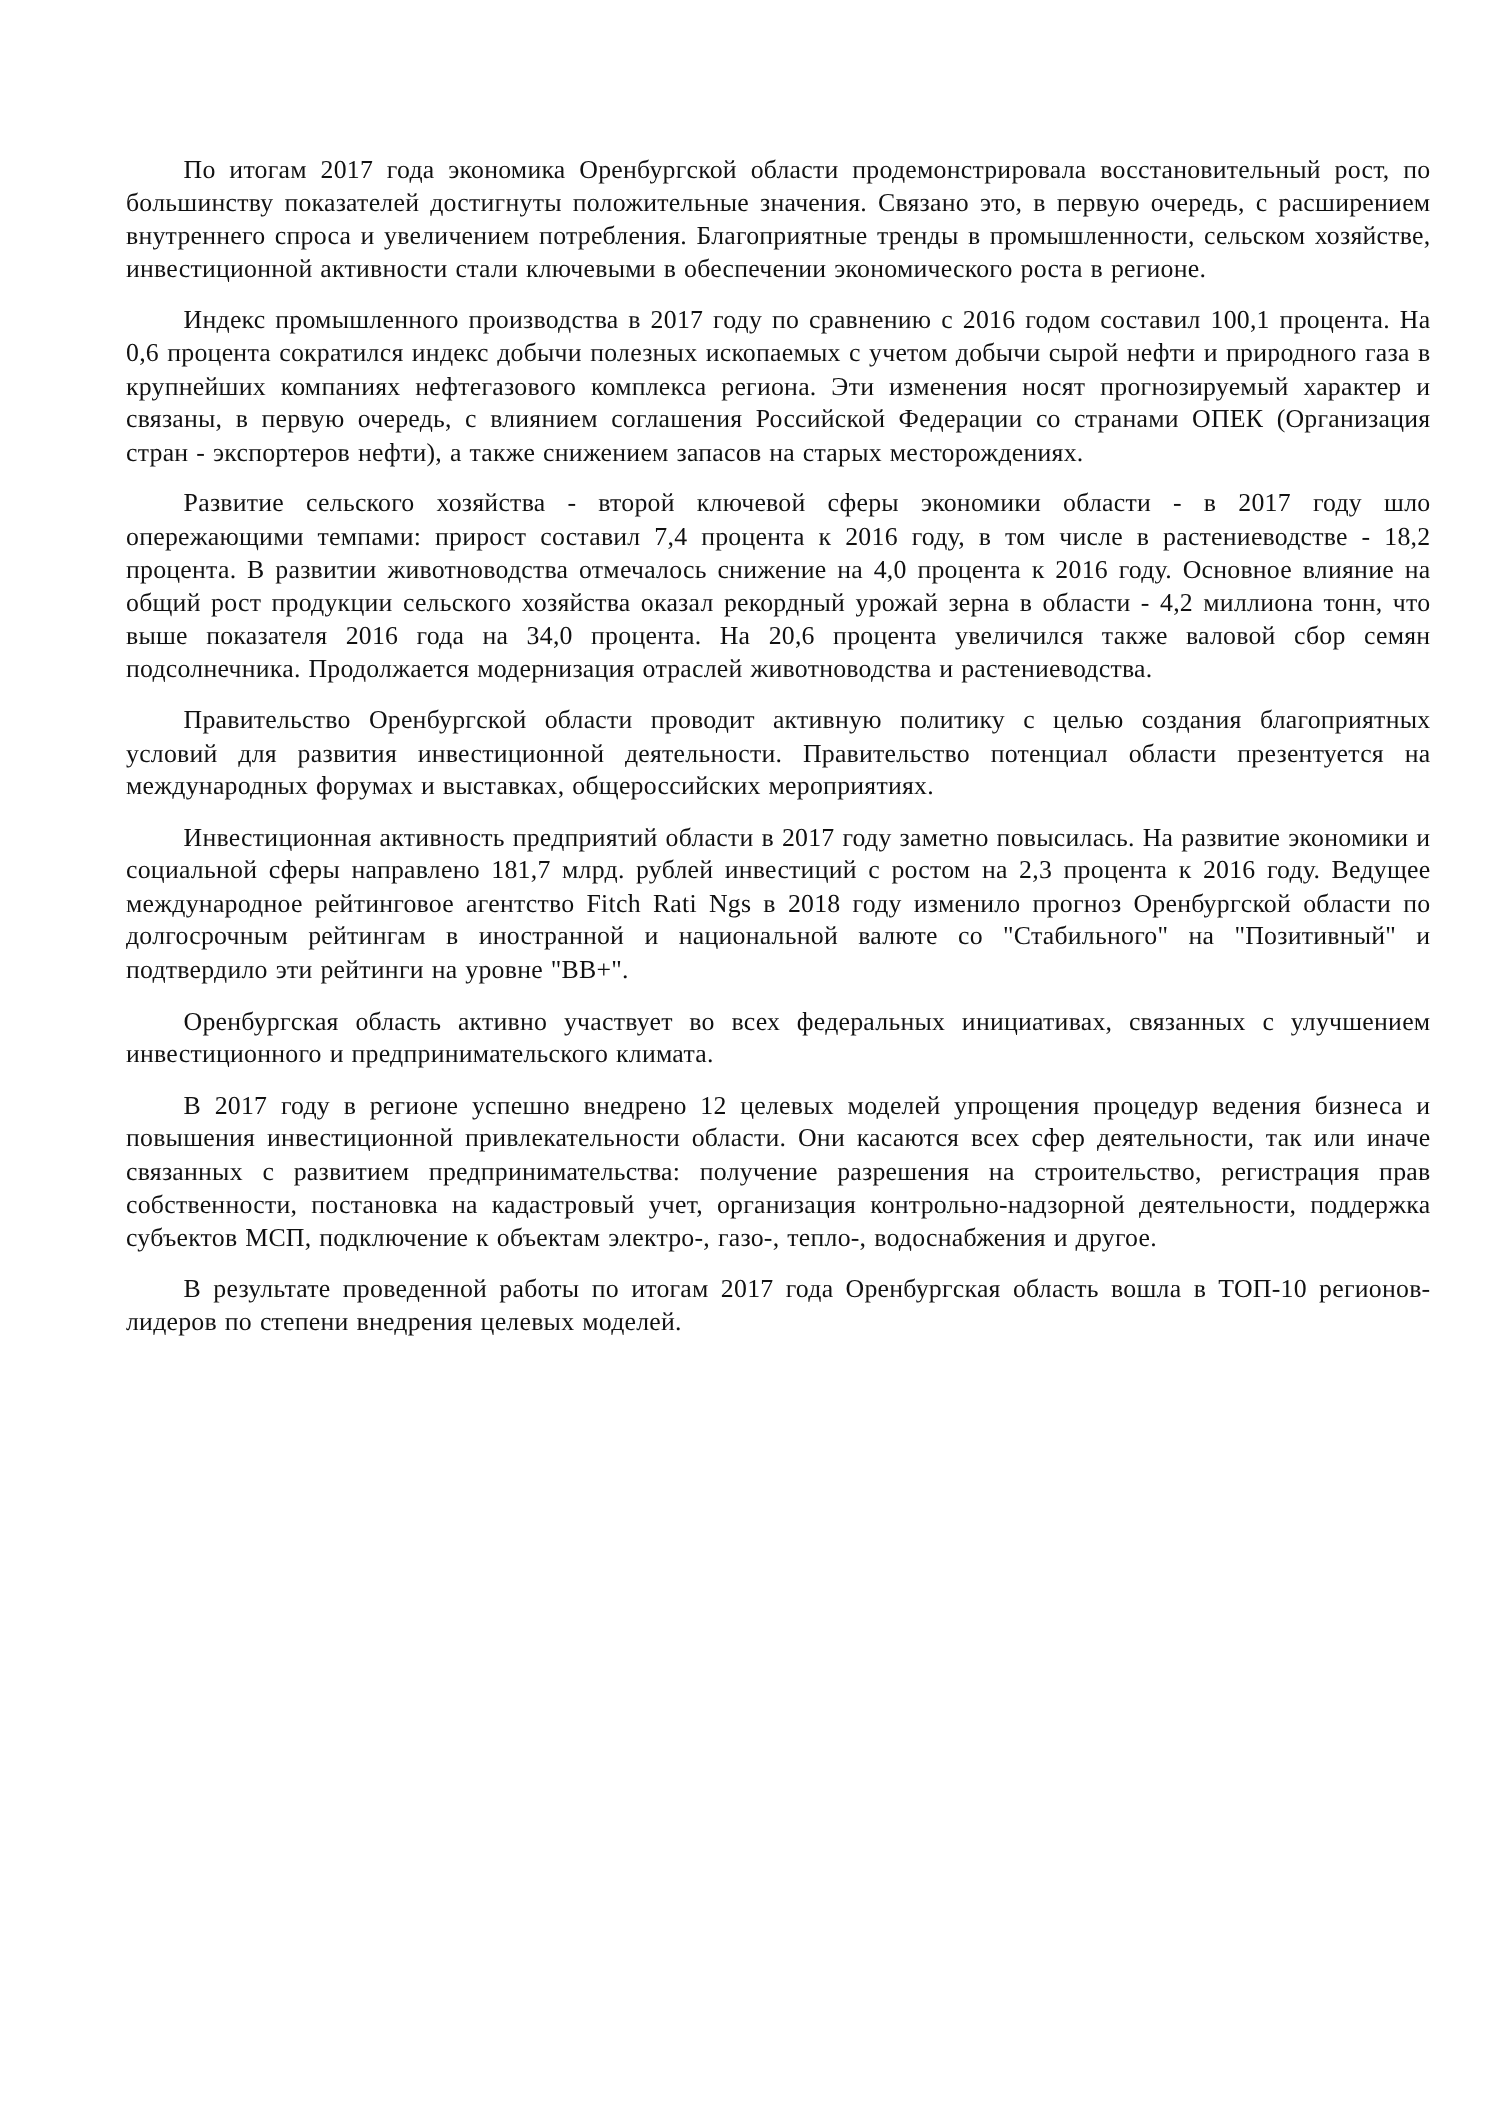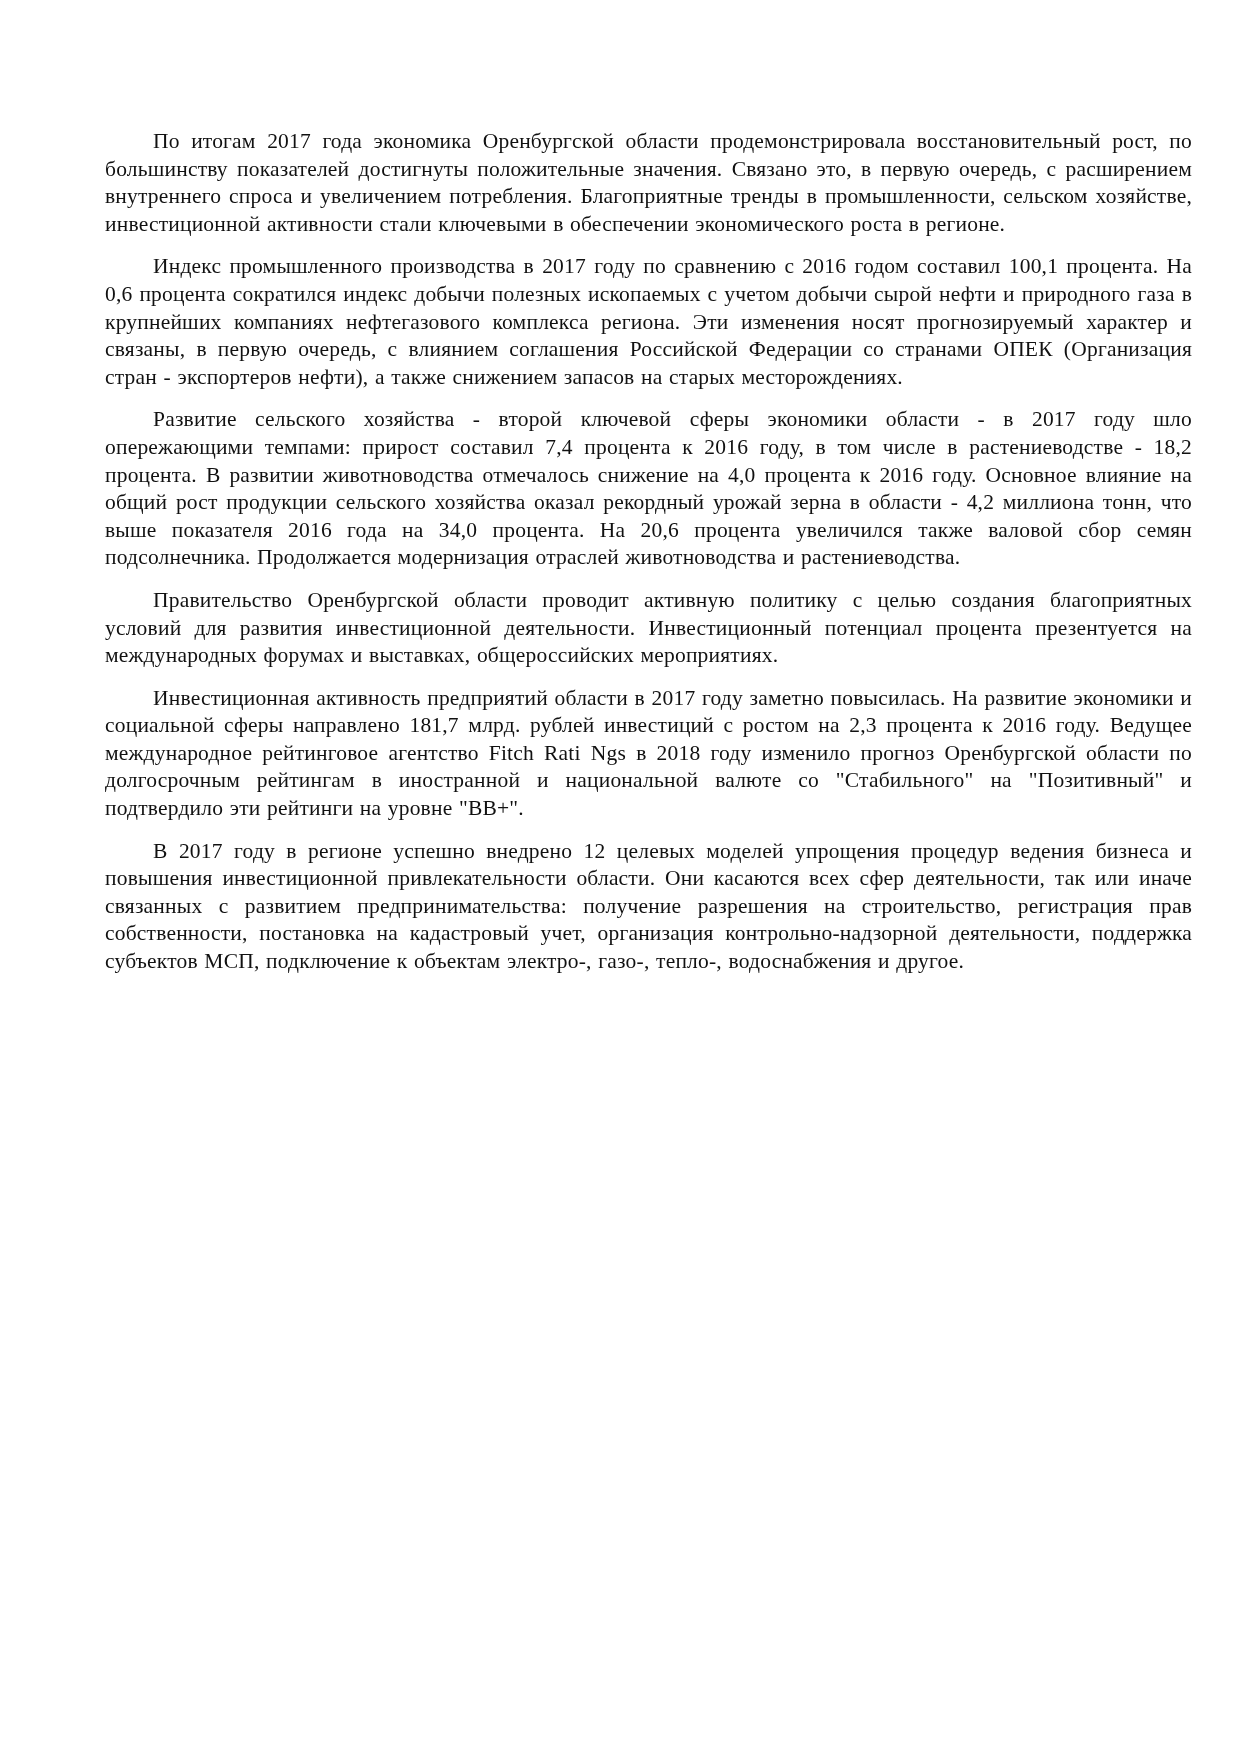--- a/index.html
+++ b/index.html
@@ -30,17 +30,19 @@
   }
 </style>
 </head>
 <body>
 
 <div class="page">
   <div class="doc-body">
     <p>По итогам 2017 года экономика Оренбургской области продемонстрировала восстановительный рост, по большинству показателей достигнуты положительные значения. Связано это, в первую очередь, с расширением внутреннего спроса и увеличением потребления. Благоприятные тренды в промышленности, сельском хозяйстве, инвестиционной активности стали ключевыми в обеспечении экономического роста в регионе.</p>
     <p>Индекс промышленного производства в 2017 году по сравнению с 2016 годом составил 100,1 процента. На 0,6 процента сократился индекс добычи полезных ископаемых с учетом добычи сырой нефти и природного газа в крупнейших компаниях нефтегазового комплекса региона. Эти изменения носят прогнозируемый характер и связаны, в первую очередь, с влиянием соглашения Российской Федерации со странами ОПЕК (Организация стран - экспортеров нефти), а также снижением запасов на старых месторождениях.</p>
     <p>Развитие сельского хозяйства - второй ключевой сферы экономики области - в 2017 году шло опережающими темпами: прирост составил 7,4 процента к 2016 году, в том числе в растениеводстве - 18,2 процента. В развитии животноводства отмечалось снижение на 4,0 процента к 2016 году. Основное влияние на общий рост продукции сельского хозяйства оказал рекордный урожай зерна в области - 4,2 миллиона тонн, что выше показателя 2016 года на 34,0 процента. На 20,6 процента увеличился также валовой сбор семян подсолнечника. Продолжается модернизация отраслей животноводства и растениеводства.</p>
-    <p>Правительство Оренбургской области проводит активную политику с целью создания благоприятных условий для развития инвестиционной деятельности. Инвестиционный потенциал процента презентуется на международных форумах и выставках, общероссийских мероприятиях.</p>
+    <p>Правительство Оренбургской области проводит активную политику с целью создания благоприятных условий для развития инвестиционной деятельности. Правительство потенциал области презентуется на международных форумах и выставках, общероссийских мероприятиях.</p>
     <p>Инвестиционная активность предприятий области в 2017 году заметно повысилась. На развитие экономики и социальной сферы направлено 181,7 млрд. рублей инвестиций с ростом на 2,3 процента к 2016 году. Ведущее международное рейтинговое агентство Fitch Rati Ngs в 2018 году изменило прогноз Оренбургской области по долгосрочным рейтингам в иностранной и национальной валюте со "Стабильного" на "Позитивный" и подтвердило эти рейтинги на уровне "BB+".</p>
+    <p>Оренбургская область активно участвует во всех федеральных инициативах, связанных с улучшением инвестиционного и предпринимательского климата.</p>
     <p>В 2017 году в регионе успешно внедрено 12 целевых моделей упрощения процедур ведения бизнеса и повышения инвестиционной привлекательности области. Они касаются всех сфер деятельности, так или иначе связанных с развитием предпринимательства: получение разрешения на строительство, регистрация прав собственности, постановка на кадастровый учет, организация контрольно-надзорной деятельности, поддержка субъектов МСП, подключение к объектам электро-, газо-, тепло-, водоснабжения и другое.</p>
+    <p>В результате проведенной работы по итогам 2017 года Оренбургская область вошла в ТОП-10 регионов-лидеров по степени внедрения целевых моделей.</p>
   </div>
 </div>
 
 </body></html>

